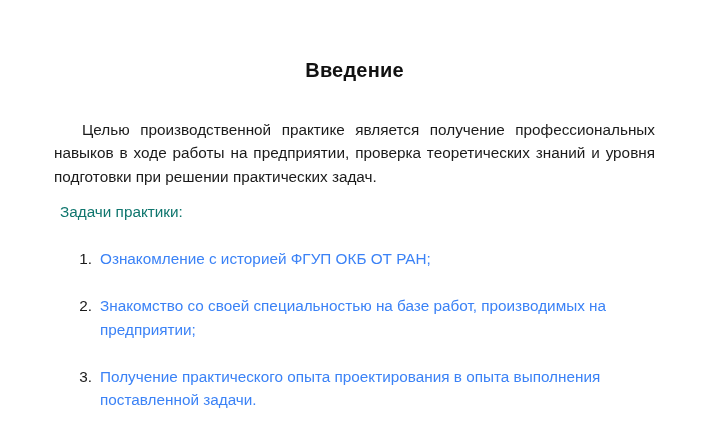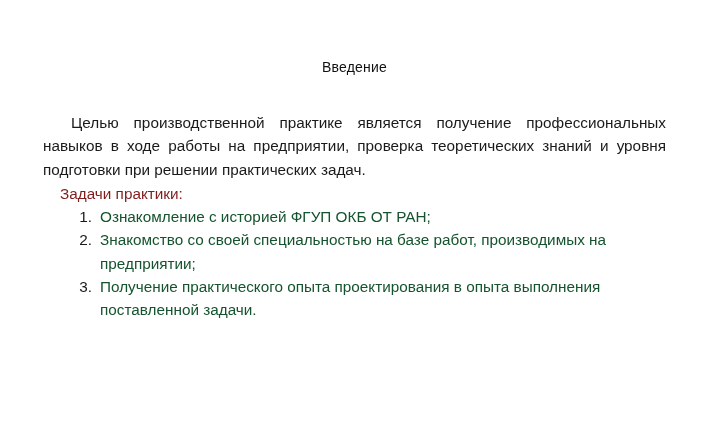--- a/index.html
+++ b/index.html
@@ -16,61 +16,62 @@
   }
   .page {
     position: relative;
     width: 709px;
     height: 435px;
     box-sizing: border-box;
     padding: 0;
   }
   .doc-title {
     text-align: center;
-    font-size: 14px;
-    font-weight: normal;
+    font-size: 20px;
+    font-weight: bold;
     letter-spacing: 0.2px;
     margin: 0;
     padding-top: 59px;
     color: #111111;
   }
   .body-block {
     margin-top: 36px;
     padding-left: 42px;
     padding-right: 42px;
   }
   .para {
     font-size: 15.3px;
     line-height: 1.52;
     text-align: justify;
     text-justify: inter-word;
-    margin: 1px;
+    margin: 12px;
     text-indent: 28px;
     color: #1a1a1a;
   }
   .sub-line {
     font-size: 15.3px;
     line-height: 1.52;
     margin: 0;
     text-indent: 18px;
-    color: #7f1d1d;
+    color: #0f766e;
   }
   ol.tasks {
     margin: 0;
     padding-left: 28px;
     list-style: none;
     counter-reset: task;
   }
   ol.tasks > li {
     counter-increment: task;
     position: relative;
     font-size: 15.3px;
     line-height: 1.52;
     padding-left: 30px;
-    color: #14532d;
+    color: #3b82f6;
+    margin-top: 24px;
   }
   ol.tasks > li::before {
     content: counter(task) ".";
     position: absolute;
     left: 0;
     width: 22px;
     text-align: right;
     color: #1a1a1a;
   }
 </style>

